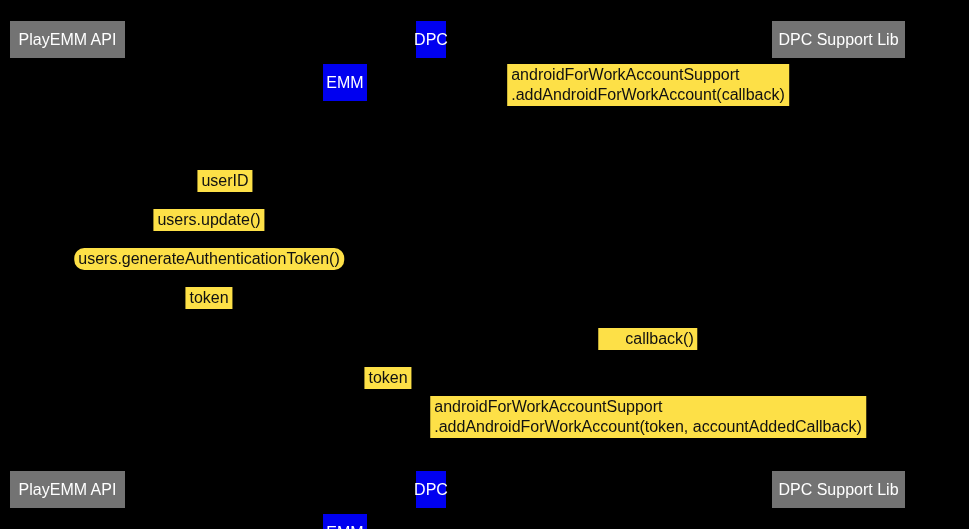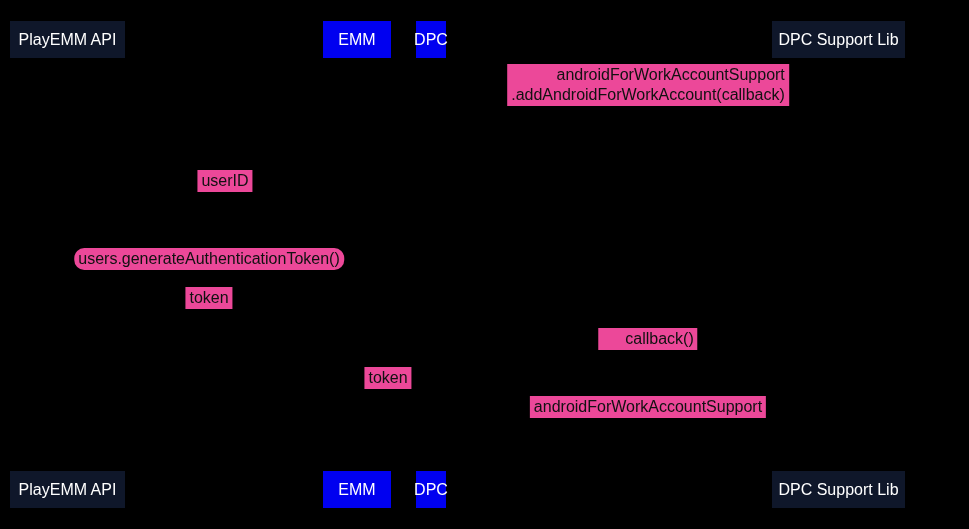--- a/index.html
+++ b/index.html
@@ -19,39 +19,39 @@
   .actor {
     position: absolute;
     height: 37px;
     display: flex;
     align-items: center;
     justify-content: center;
     color: #ffffff;
     font-size: 16px;
     box-sizing: border-box;
   }
-  .actor.green { background: #0f172a; }
+  .actor.green { background: #737373; }
   .actor.blue  { background: #0000f0; }
   .pos-playemm { left: 10px;  width: 115px; }
-  .pos-emm     { left: 323px; width: 68px;  }
+  .pos-emm     { left: 323px; width: 44px; margin-top: 43px;  }
   .pos-dpc     { left: 416px; width: 30px;  }
   .pos-dpclib  { left: 772px; width: 133px; }
   .row-top     { top: 21px; }
   .row-bottom  { top: 471px; }
   
   .msg {
     position: absolute;
     transform: translateX(-50%);
-    background: #ec4899;
+    background: #fde047;
     color: #111111;
     font-size: 16px;
     line-height: 20px;
     padding: 1px 4px;
     white-space: nowrap;
-    text-align: right;
+    text-align: left;
   }
   .msg .line { display: block; }
   .m-ensure   { left: 648px; top: 64px;  }
   .m-insert   { left: 209px; top: 131px; }
   .m-userid   { left: 225px; top: 170px; }
   .m-update   { left: 209px; top: 209px; }
   .m-gentoken { left: 209px; top: 248px; border-radius: 10px; }
   .m-token1   { left: 209px; top: 287px; }
   .m-callback { left: 648px; top: 328px; padding-left: 27px; }
   .m-token2   { left: 388px; top: 367px; }
@@ -68,31 +68,33 @@
   <div class="actor green pos-dpclib row-top">DPC Support Lib</div>
 
   <div class="msg m-ensure">
     <span class="line">androidForWorkAccountSupport</span>
     <span class="line">.addAndroidForWorkAccount(callback)</span>
   </div>
 
 
   <div class="msg m-userid">userID</div>
 
+  <div class="msg m-update">users.update()</div>
 
   <div class="msg m-gentoken">users.generateAuthenticationToken()</div>
 
   <div class="msg m-token1">token</div>
 
   <div class="msg m-callback">callback()</div>
 
   <div class="msg m-token2">token</div>
 
   <div class="msg m-addacct">
     <span class="line">androidForWorkAccountSupport</span>
+    <span class="line">.addAndroidForWorkAccount(token, accountAddedCallback)</span>
   </div>
 
   <div class="actor green pos-playemm row-bottom">PlayEMM API</div>
   <div class="actor blue pos-emm row-bottom">EMM</div>
   <div class="actor blue pos-dpc row-bottom">DPC</div>
   <div class="actor green pos-dpclib row-bottom">DPC Support Lib</div>
 
 </div>
 
 </body></html>

